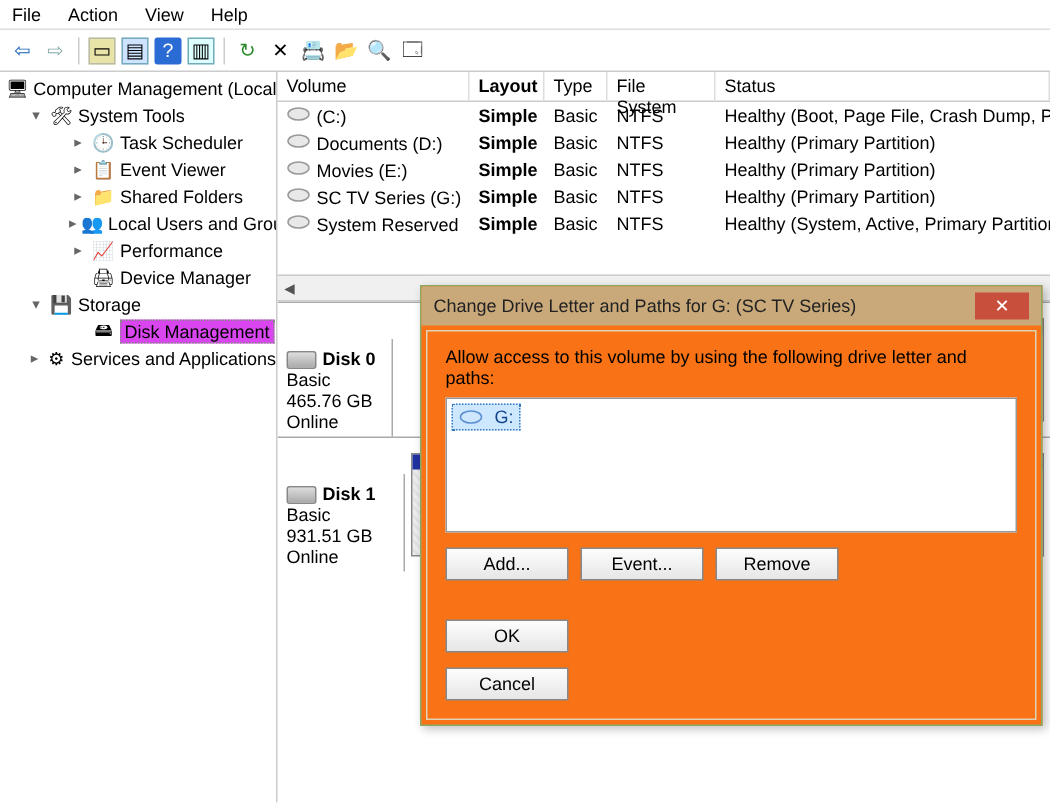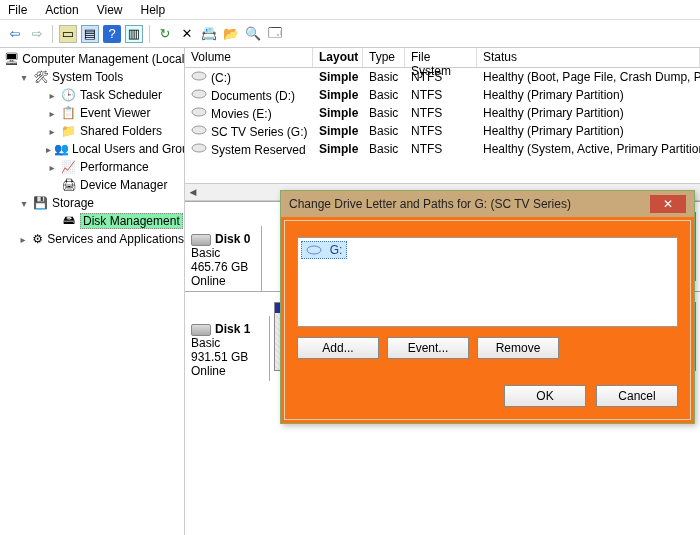--- a/index.html
+++ b/index.html
@@ -9,21 +9,21 @@
 .toolbar { display: flex; gap: 4px; padding: 3px 6px; border-bottom: 1px solid #ccc; height: 28px; align-items: center; }
 .tbicon { width: 18px; height: 18px; display: flex; align-items: center; justify-content: center; font-size: 13px; }
 .divider { width: 1px; height: 18px; background: #ccc; margin: 0 2px; }
 .main { display: flex; height: calc(535px - 48px); }
 .tree { width: 185px; border-right: 1px solid #ccc; padding: 2px 0 2px 4px; overflow: hidden; position: relative; }
 .tree-row { display: flex; align-items: center; gap: 3px; height: 18px; padding-left: 0; cursor: default; white-space: nowrap; }
 .tree-row.l1 { padding-left: 0; }
 .tree-row.l3 { padding-left: 42px; }
 .twisty { width: 12px; text-align: center; color: #666; font-size: 10px; }
 .ticon { width: 16px; height: 16px; display: inline-flex; align-items: center; justify-content: center; font-size: 12px; }
-.selected { border: 1px dotted #888; background: #86efac; }
+.selected { border: 1px dotted #888; background: #d946ef; }
 .right { flex: 1; display: flex; flex-direction: column; min-width: 0; }
 .listhead { display: flex; border-bottom: 1px solid #ccc; height: 20px; background: #fff; }
 .listhead div { border-right: 1px solid #ddd; padding: 2px 6px; color: #000; }
 .col-v { width: 128px; } .col-l { width: 50px; font-weight: bold; } .col-t { width: 42px; } .col-f { width: 72px; } .col-s { flex: 1; }
 .listrow { display: flex; height: 18px; align-items: center; }
 .listrow div { padding: 0 6px; white-space: nowrap; overflow: hidden; }
 .volico { display: inline-flex; width: 16px; height: 12px; margin-right: 4px; }
 .volico svg { width: 16px; height: 12px; }
 .listarea { height: 115px; overflow: hidden; }
 .hscroll { height: 18px; border-top: 1px solid #ccc; border-bottom: 1px solid #ccc; display: flex; align-items: center; background: #f0f0f0; }
@@ -37,21 +37,21 @@
 .part.hatched { background: repeating-linear-gradient(45deg,#eee,#eee 2px,#e4e4e4 2px,#e4e4e4 4px); }
 .diskicon { display: inline-block; width: 20px; height: 12px; background: linear-gradient(#ddd,#aaa); border: 1px solid #888; border-radius: 2px; margin-right: 4px; vertical-align: middle; }
 .dialog { position: absolute; left: 280px; top: 190px; width: 415px; background: #f97316; border: 1px solid #8a6; box-shadow: 2px 2px 6px rgba(0,0,0,.25); }
 .titlebar { background: #c9a97a; color: #222; height: 26px; display: flex; align-items: center; padding: 0 8px; justify-content: space-between; }
 .titlebar .close { width: 36px; height: 18px; background: #c94f3d; color: #fff; display: flex; align-items: center; justify-content: center; font-size: 12px;}
 .dlgbody { border: 1px solid #e0d3b5; margin: 3px; padding: 10px 12px 12px; }
 .pathbox { border: 1px solid #999; height: 90px; margin-top: 6px; padding: 3px; background: #fff; }
 .pathitem { display: flex; align-items: center; gap: 4px; background: #cde7ff; border: 1px dotted #3a78c2; width: 46px; height: 18px; justify-content: center; color: #13458b;}
 .btnrow { display: flex; gap: 8px; margin-top: 10px; }
 .btn { width: 82px; height: 22px; border: 1px solid #888; background: linear-gradient(#fdfdfd,#e6e6e6); display: flex; align-items: center; justify-content: center; cursor: default; }
-.okrow { display: flex; justify-content: flex-end; gap: 10px; margin-top: 26px; }
+.okrow { display: flex; justify-content: flex-end; gap: 10px; margin-top: 26px; flex-direction: column; }
 </style>
 </head>
 <body>
 
 <div class="menubar">
   <span>File</span>
   <span>Action</span>
   <span>View</span>
   <span>Help</span>
 </div>
@@ -238,20 +238,21 @@
     </div>
   </div>
 </div>
 
 <div class="dialog">
   <div class="titlebar">
     <span>Change Drive Letter and Paths for G: (SC TV Series)</span>
     <span class="close">✕</span>
   </div>
   <div class="dlgbody">
+    <div>Allow access to this volume by using the following drive letter and paths:</div>
     <div class="pathbox">
       <div class="pathitem">
         <span class="volico">
           <svg viewBox="0 0 16 12">
               <ellipse cx="8" cy="6" rx="7" ry="4" fill="#cfe6ff" stroke="#5a8fd0"></ellipse>
             </svg>
         </span>
         <span>G:</span>
       </div>
     </div>

